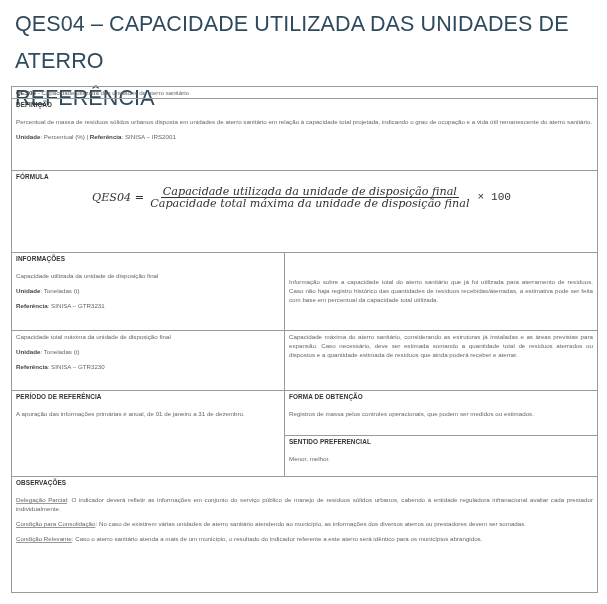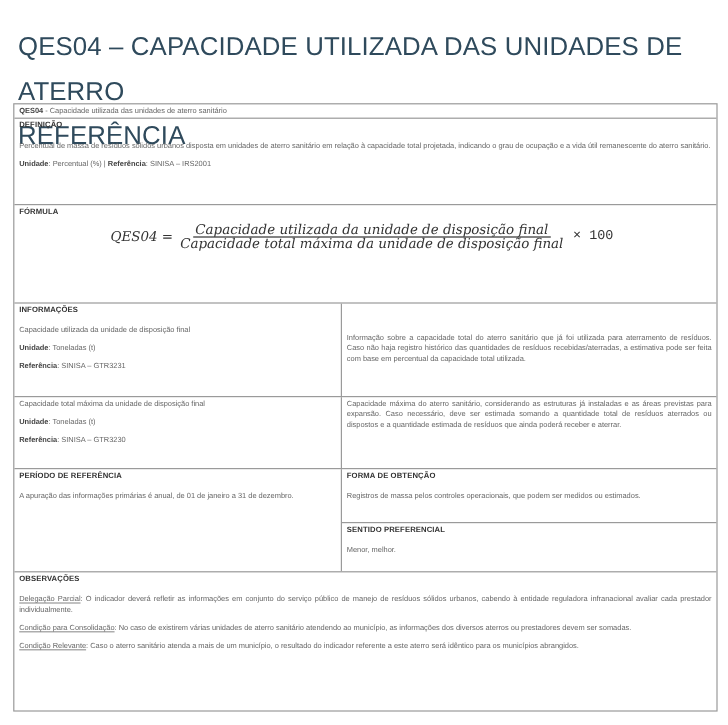--- a/index.html
+++ b/index.html
@@ -11,21 +11,21 @@
       width: 607px;
       height: 604px;
       overflow: hidden;
       position: relative;
       font-family: "Liberation Sans", sans-serif;
       color: #555;
     }
     .page-title {
       position: absolute;
       left: 15px;
-      top: 21px;
+      top: 6px;
       width: 590px;
       font-family: "Liberation Sans", sans-serif;
       font-size: 21.5px;
       line-height: 37px;
       color: #2f4a5c;
       letter-spacing: 0.1px;
       font-weight: normal;
     }
     .sheet {
       position: absolute;

